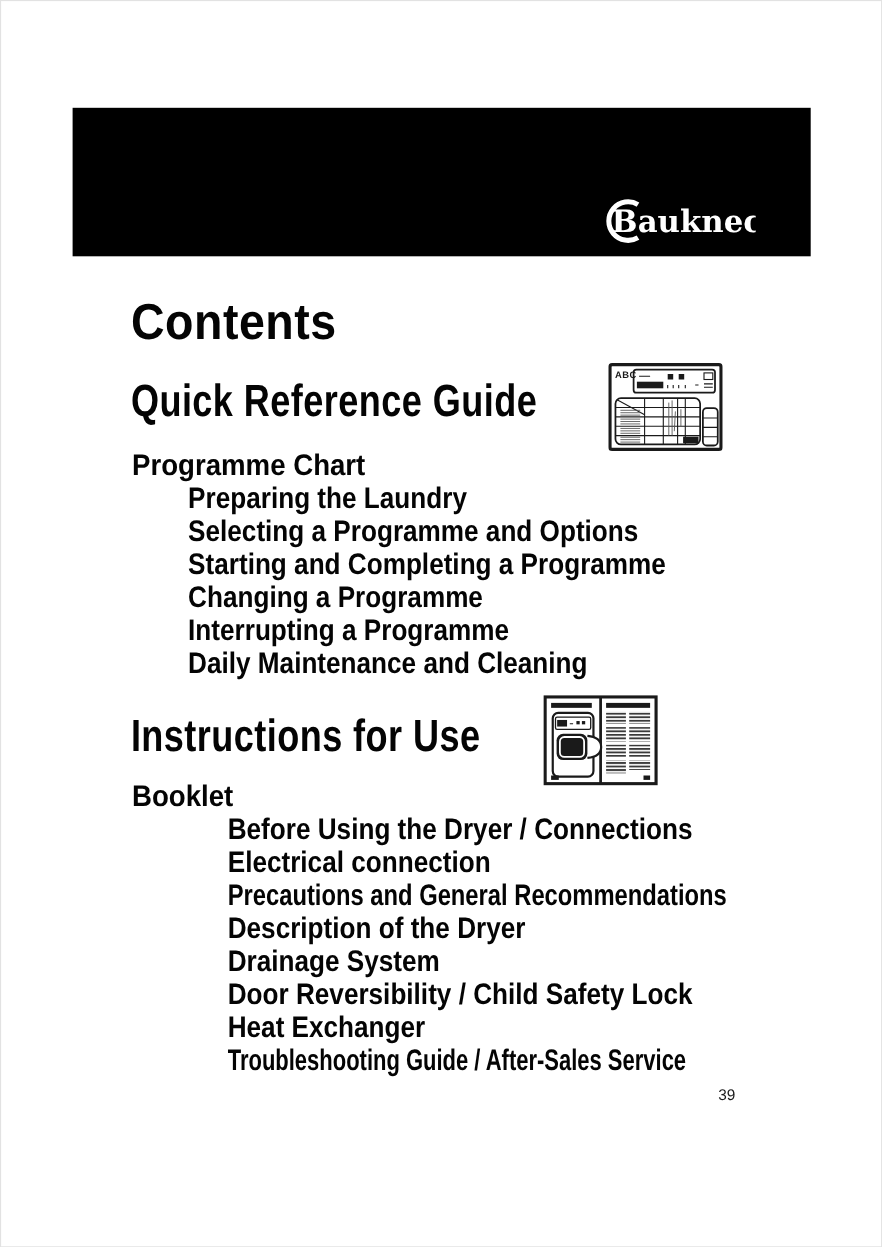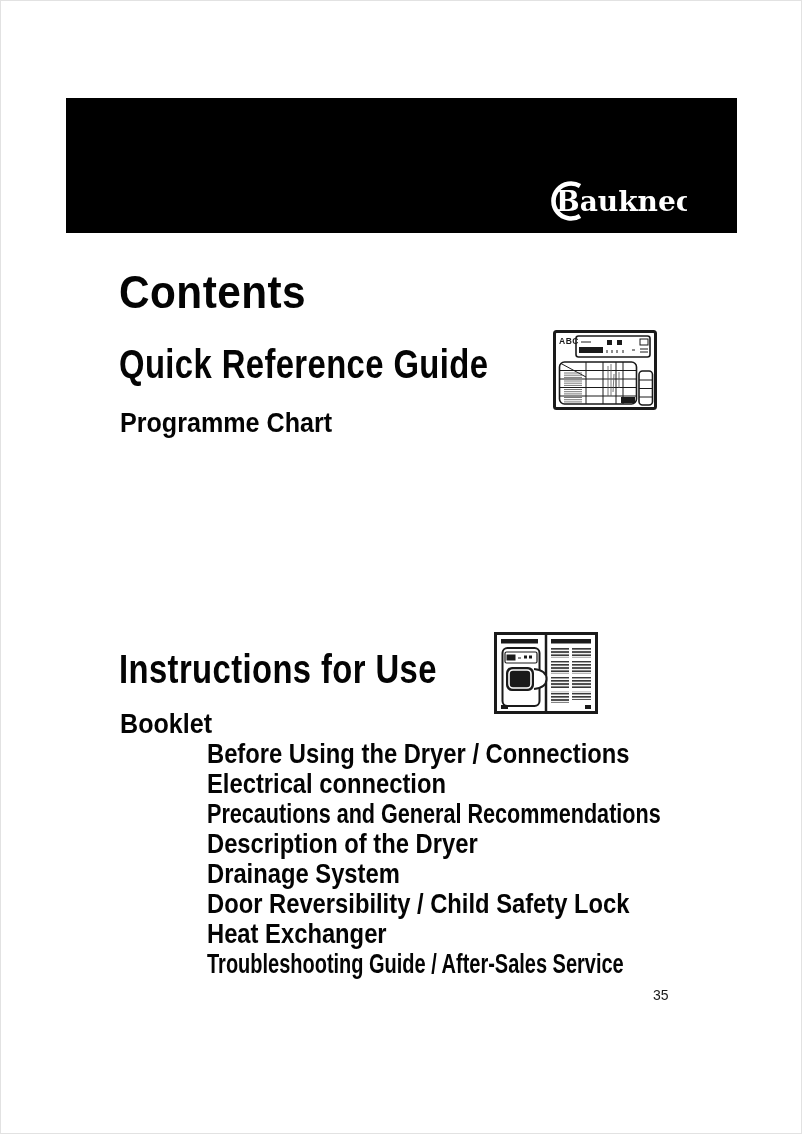--- a/index.html
+++ b/index.html
@@ -127,20 +127,28 @@
     <g stroke="#1a1a1a" stroke-width="1">
       <line x1="86" y1="50" x2="99.5" y2="50"></line>
       <line x1="86" y1="58.5" x2="99.5" y2="58.5"></line>
       <line x1="86" y1="67" x2="99.5" y2="67"></line>
     </g>
     <rect x="68" y="67" width="14" height="6" fill="#1a1a1a"></rect>
   </svg>
 
   <div class="subheading sub-1">Programme Chart</div>
 
+  <div class="toc-list list-1">
+    <div class="toc-item">Preparing the Laundry</div>
+    <div class="toc-item">Selecting a Programme and Options</div>
+    <div class="toc-item">Starting and Completing a Programme</div>
+    <div class="toc-item">Changing a Programme</div>
+    <div class="toc-item">Interrupting a Programme</div>
+    <div class="toc-item">Daily Maintenance and Cleaning</div>
+  </div>
 
   <div class="section-heading h-ifu">Instructions for Use</div>
 
   <svg class="booklet-icon" viewBox="0 0 104 82">
     <defs>
       <pattern id="ptxt" width="5" height="3.2" patternUnits="userSpaceOnUse">
         <rect width="5" height="1.7" fill="#3a3a3a"></rect>
       </pattern>
     </defs>
     <rect x="1.5" y="1.5" width="101" height="79" fill="#ffffff" stroke="#1a1a1a" stroke-width="3"></rect>
@@ -176,15 +184,15 @@
     <div class="toc-item">Before Using the Dryer / Connections</div>
     <div class="toc-item">Electrical connection</div>
     <div class="toc-item cond-a">Precautions and General Recommendations</div>
     <div class="toc-item">Description of the Dryer</div>
     <div class="toc-item">Drainage System</div>
     <div class="toc-item">Door Reversibility / Child Safety Lock</div>
     <div class="toc-item">Heat Exchanger</div>
     <div class="toc-item cond-b">Troubleshooting Guide / After-Sales Service</div>
   </div>
 
-  <div class="page-number">35</div>
+  <div class="page-number">39</div>
 
 </div>
 
 </body></html>

